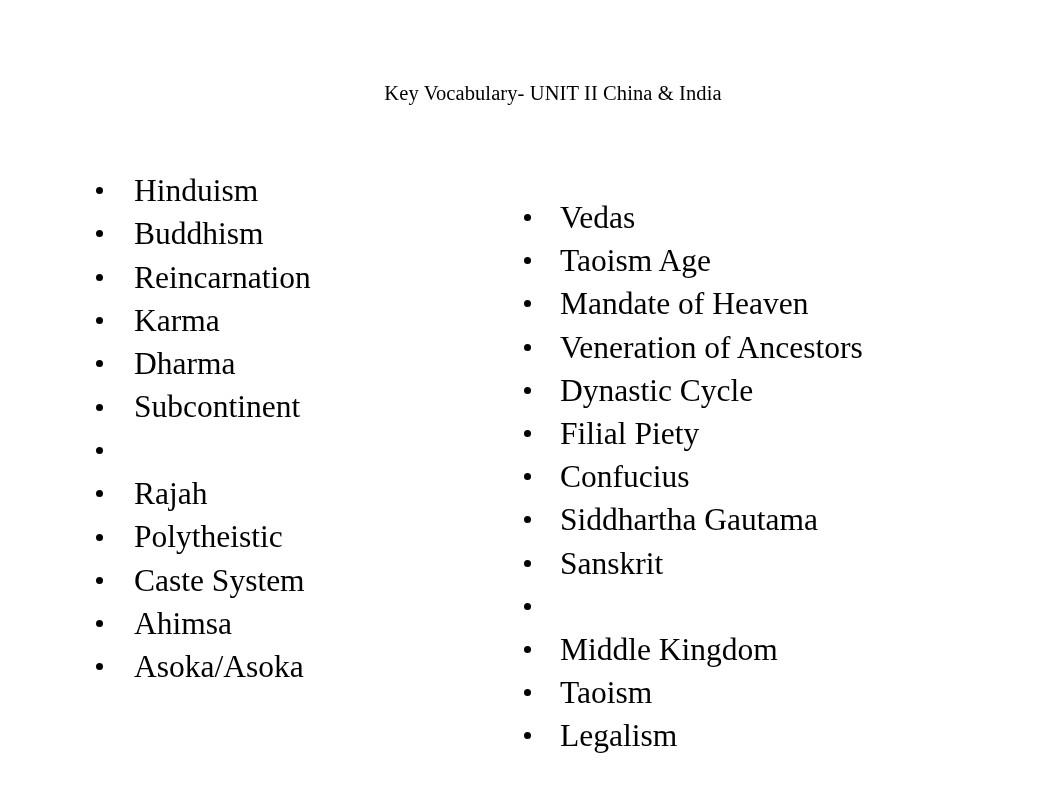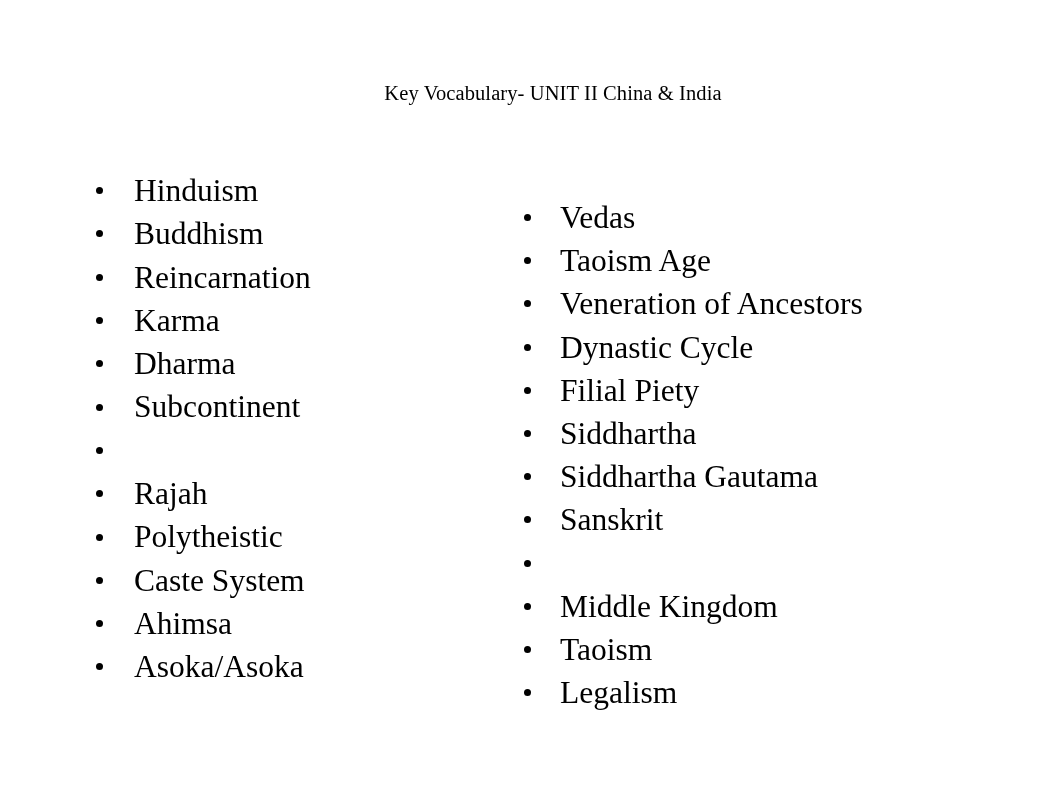--- a/index.html
+++ b/index.html
@@ -116,24 +116,25 @@
       <li class="vocab-item"><span class="bullet-marker"></span><span class="vocab-label">Rajah</span></li>
       <li class="vocab-item"><span class="bullet-marker"></span><span class="vocab-label">Polytheistic</span></li>
       <li class="vocab-item"><span class="bullet-marker"></span><span class="vocab-label">Caste System</span></li>
       <li class="vocab-item"><span class="bullet-marker"></span><span class="vocab-label">Ahimsa</span></li>
       <li class="vocab-item"><span class="bullet-marker"></span><span class="vocab-label">Asoka/Asoka</span></li>
     </ul>
 
   <ul id="right-column" class="vocab-column">
       <li class="vocab-item"><span class="bullet-marker"></span><span class="vocab-label">Vedas</span></li>
       <li class="vocab-item"><span class="bullet-marker"></span><span class="vocab-label">Taoism Age</span></li>
+      <li class="vocab-item"><span class="bullet-marker"></span><span class="vocab-label">Mandate of Heaven</span></li>
       <li class="vocab-item"><span class="bullet-marker"></span><span class="vocab-label">Veneration of Ancestors</span></li>
       <li class="vocab-item"><span class="bullet-marker"></span><span class="vocab-label">Dynastic Cycle</span></li>
       <li class="vocab-item"><span class="bullet-marker"></span><span class="vocab-label">Filial Piety</span></li>
-      <li class="vocab-item"><span class="bullet-marker"></span><span class="vocab-label">Siddhartha</span></li>
+      <li class="vocab-item"><span class="bullet-marker"></span><span class="vocab-label">Confucius</span></li>
       <li class="vocab-item"><span class="bullet-marker"></span><span class="vocab-label">Siddhartha Gautama</span></li>
       <li class="vocab-item"><span class="bullet-marker"></span><span class="vocab-label">Sanskrit</span></li>
       <li class="vocab-item"><span class="bullet-marker"></span></li>
       <li class="vocab-item"><span class="bullet-marker"></span><span class="vocab-label">Middle Kingdom</span></li>
       <li class="vocab-item"><span class="bullet-marker"></span><span class="vocab-label">Taoism</span></li>
       <li class="vocab-item"><span class="bullet-marker"></span><span class="vocab-label">Legalism</span></li>
     </ul>
 
 </div>
 

